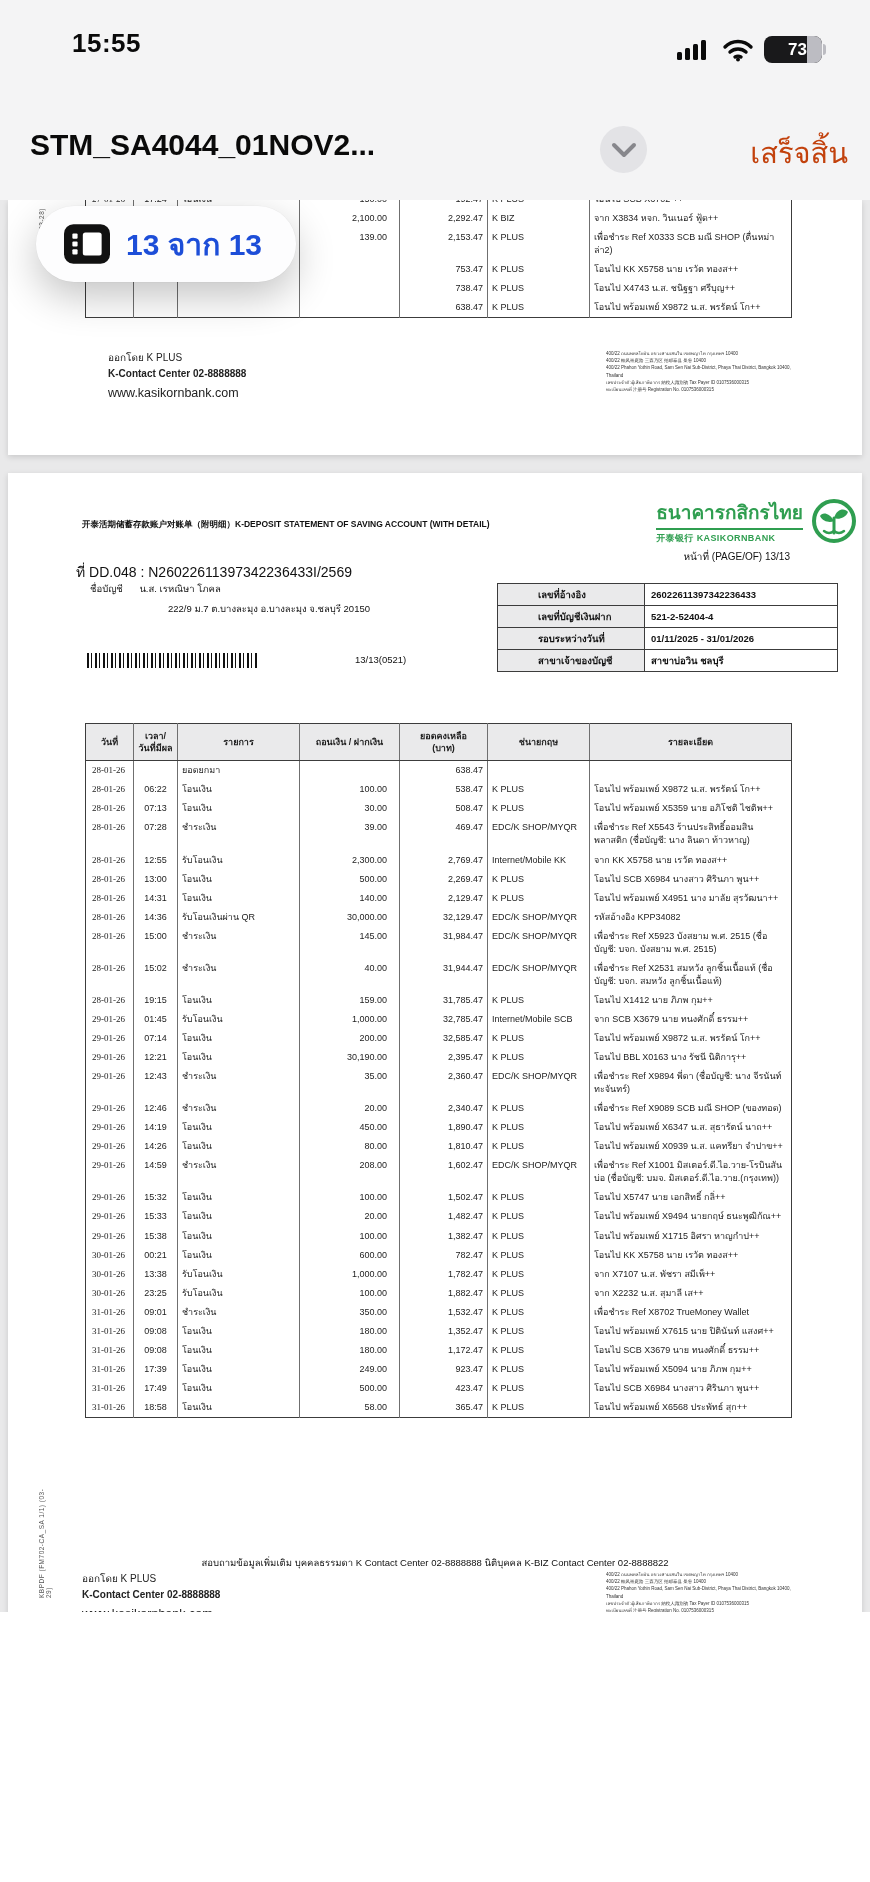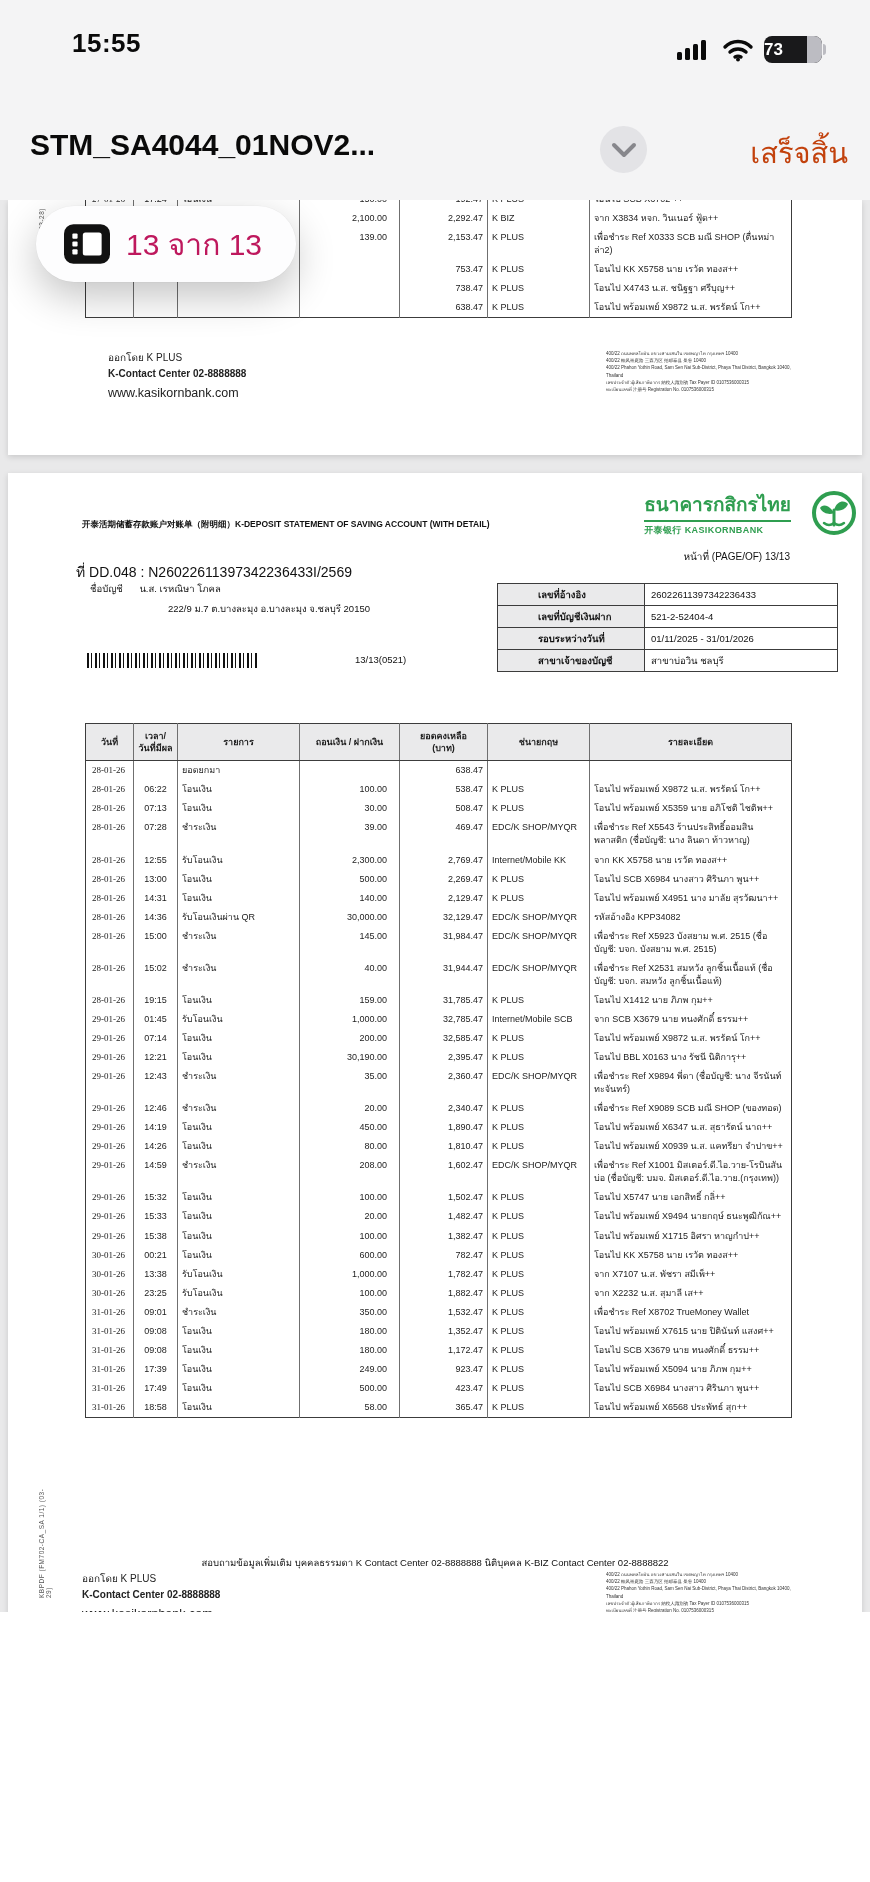--- a/index.html
+++ b/index.html
@@ -6,40 +6,40 @@
   body{font-family:"Liberation Sans","DejaVu Sans",sans-serif;}
   .screen{position:relative;width:870px;height:1612px;background:#f4f4f5;overflow:hidden;}
 
   
   .status-bar{position:absolute;top:0;left:0;right:0;height:110px;}
   .sb-time{position:absolute;left:72px;top:28px;font-size:26px;font-weight:700;color:#0a0a0a;letter-spacing:.5px;}
   .sb-right{position:absolute;right:44px;top:36px;display:flex;align-items:center;gap:10px;}
   .bat{display:flex;align-items:center;}
   .bat-body{position:relative;width:58px;height:27px;border-radius:8px;background:#19191b;overflow:hidden;}
   .bat-empty{position:absolute;right:0;top:0;bottom:0;width:15px;background:#bcbcc2;}
-  .bat-pct{position:absolute;left:0;top:0;width:43px;height:27px;line-height:27px;text-align:left;color:#fff;font-size:17px;font-weight:700;}
+  .bat-pct{position:absolute;left:0;top:0;width:43px;height:27px;line-height:27px;text-align:right;color:#fff;font-size:17px;font-weight:700;}
   .bat-nub{width:3px;height:11px;background:#bcbcc2;border-radius:0 3px 3px 0;margin-left:1px;}
 
   
   .nav-bar{position:absolute;top:110px;left:0;right:0;height:90px;}
   .nav-title{position:absolute;left:30px;top:18px;font-size:30px;font-weight:700;color:#0a0a0a;max-width:560px;white-space:nowrap;overflow:hidden;}
   .chevron-btn{position:absolute;left:600px;top:16px;width:47px;height:47px;border-radius:50%;background:#e3e3e6;display:flex;align-items:center;justify-content:center;}
   .done-btn{position:absolute;right:22px;top:20px;font-size:29px;color:#c2410c;background:none;border:none;font-family:inherit;padding:0;}
 
   
   .doc-area{position:absolute;top:200px;left:0;right:0;height:1492px;background:#e9e9ea;overflow:hidden;}
   .page{position:absolute;left:8px;width:854px;background:#ffffff;box-shadow:0 2px 6px rgba(0,0,0,.14);}
   .page-prev{top:0;height:255px;overflow:hidden;}
   .page-main{top:273px;height:1219px;}
 
   
   .pill{position:absolute;left:36px;top:6px;height:76px;border-radius:38px;background:#fdfdfe;
         box-shadow:0 14px 40px rgba(0,0,0,.24),0 0 0 .5px rgba(0,0,0,.03);
         display:flex;align-items:center;gap:16px;padding:0 34px 0 28px;z-index:5;}
-  .pill-label{font-size:30px;font-weight:400;color:#be185d;white-space:nowrap;}
+  .pill-label{font-size:30px;font-weight:700;color:#1d4ed8;white-space:nowrap;}
 
   
   .stmt{border-collapse:collapse;table-layout:fixed;width:706px;font-size:9px;color:#1c1c1c;}
   .stmt td,.stmt th{border-right:1px solid #6f6f6f;overflow:hidden;}
   .stmt td:last-child,.stmt th:last-child{border-right:none;}
   .stmt th{background:#eaeaeb;border-bottom:1.2px solid #3c3c3c;font-weight:700;font-size:9px;
            text-align:center;vertical-align:middle;white-space:pre-line;padding:6px 2px;line-height:1.35;}
   .stmt td{padding:3px 4px;vertical-align:top;line-height:1.45;}
   .stmt .c-date{padding-left:6px;font-family:Liberation Serif, serif;}
   .stmt .c-time{text-align:center;}
@@ -50,32 +50,32 @@
 
   .prev-table-wrap{position:absolute;left:77px;top:-10px;width:706px;}
   .page-footer-left{position:absolute;font-size:10px;color:#222;line-height:1.55;}
   .page-footer-left .www{font-size:12.5px;margin-top:3px;}
   .tiny-addr{position:absolute;width:200px;font-size:4.5px;color:#333;line-height:1.6;}
   .side-code{position:absolute;font-size:6.5px;color:#555;writing-mode:vertical-rl;transform:rotate(180deg);letter-spacing:.5px;}
 
   
   .m-title{position:absolute;left:74px;top:20px;font-size:16px;font-weight:700;color:#111;}
   .m-subtitle{position:absolute;left:74px;top:46px;font-size:8.5px;font-weight:700;color:#111;}
-  .logo{position:absolute;right:4px;top:16px;display:flex;align-items:center;gap:19px;}
+  .logo{position:absolute;right:4px;top:24px;display:flex;align-items:center;gap:7px;}
   .logo-th{font-size:19px;font-weight:700;color:#2f9e50;border-bottom:2.5px solid #2f9e50;padding-bottom:1px;}
   .logo-sub{font-size:9px;font-weight:700;color:#2f9e50;letter-spacing:.4px;margin-top:2px;}
   .page-of{position:absolute;right:72px;top:76px;font-size:10px;color:#111;}
   .doc-no{position:absolute;left:68px;top:88px;font-size:14px;color:#111;}
   .acct{position:absolute;left:82px;top:108px;font-size:9.5px;color:#111;}
   .acct .name{margin-left:14px;}
   .addr{position:absolute;left:160px;top:128px;font-size:9.5px;color:#111;}
   .info-table{position:absolute;left:489px;top:110px;border-collapse:collapse;font-size:9.5px;color:#111;}
   .info-table td{border:1px solid #3c3c3c;height:19px;padding:1px 6px;}
   .info-table .lbl{background:#eaeaeb;font-weight:700;width:100px;padding-left:40px;}
-  .info-table .val{width:180px;}
+  .info-table .val{width:180px;font-weight:bold;}
   .barcode{position:absolute;left:79px;top:180px;width:172px;height:15px;
            background:repeating-linear-gradient(90deg,#111 0 2px,#fff 2px 4px,#111 4px 5px,#fff 5px 8px);}
   .barcode-caption{position:absolute;left:347px;top:181px;font-size:9.5px;color:#111;}
   .main-table-wrap{position:absolute;left:77px;top:250px;width:706px;}
   .contact-line{position:absolute;left:0;right:0;top:1082px;text-align:center;font-size:9.5px;color:#111;}
 
   
   .toolbar{position:absolute;top:1692px;left:0;right:0;height:190px;background:#f6f6f7;
            border-top:.5px solid #bdbdc0;display:flex;justify-content:space-between;
            padding:26px 42px 0;box-sizing:border-box;}

